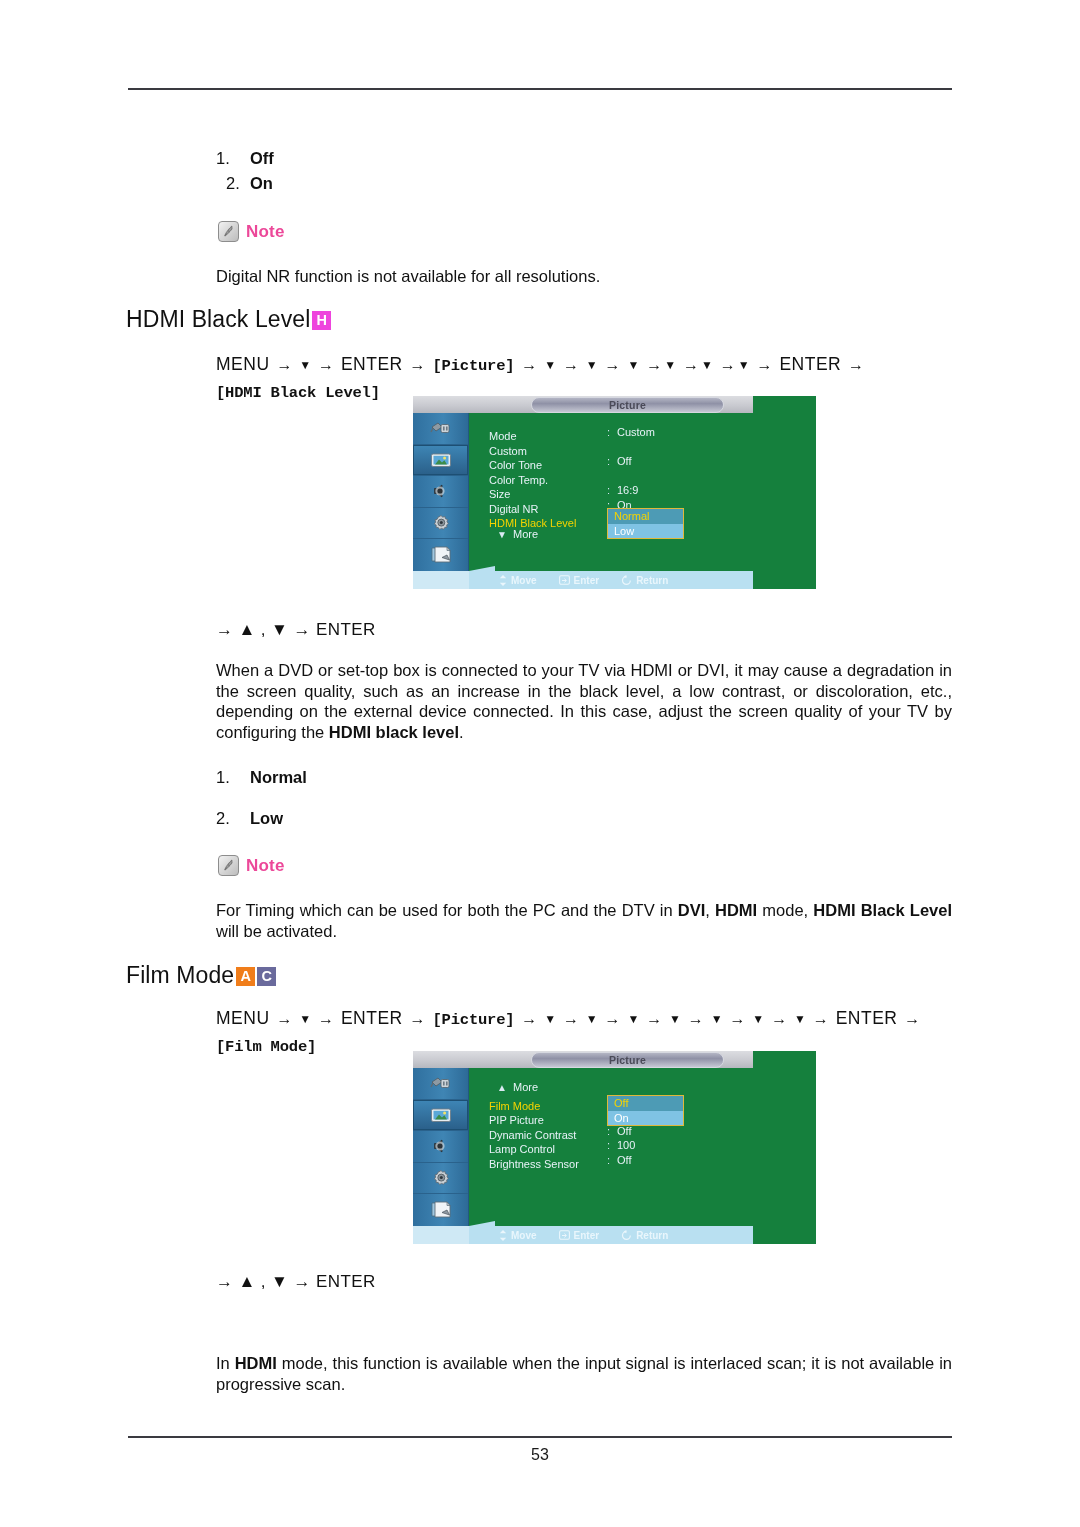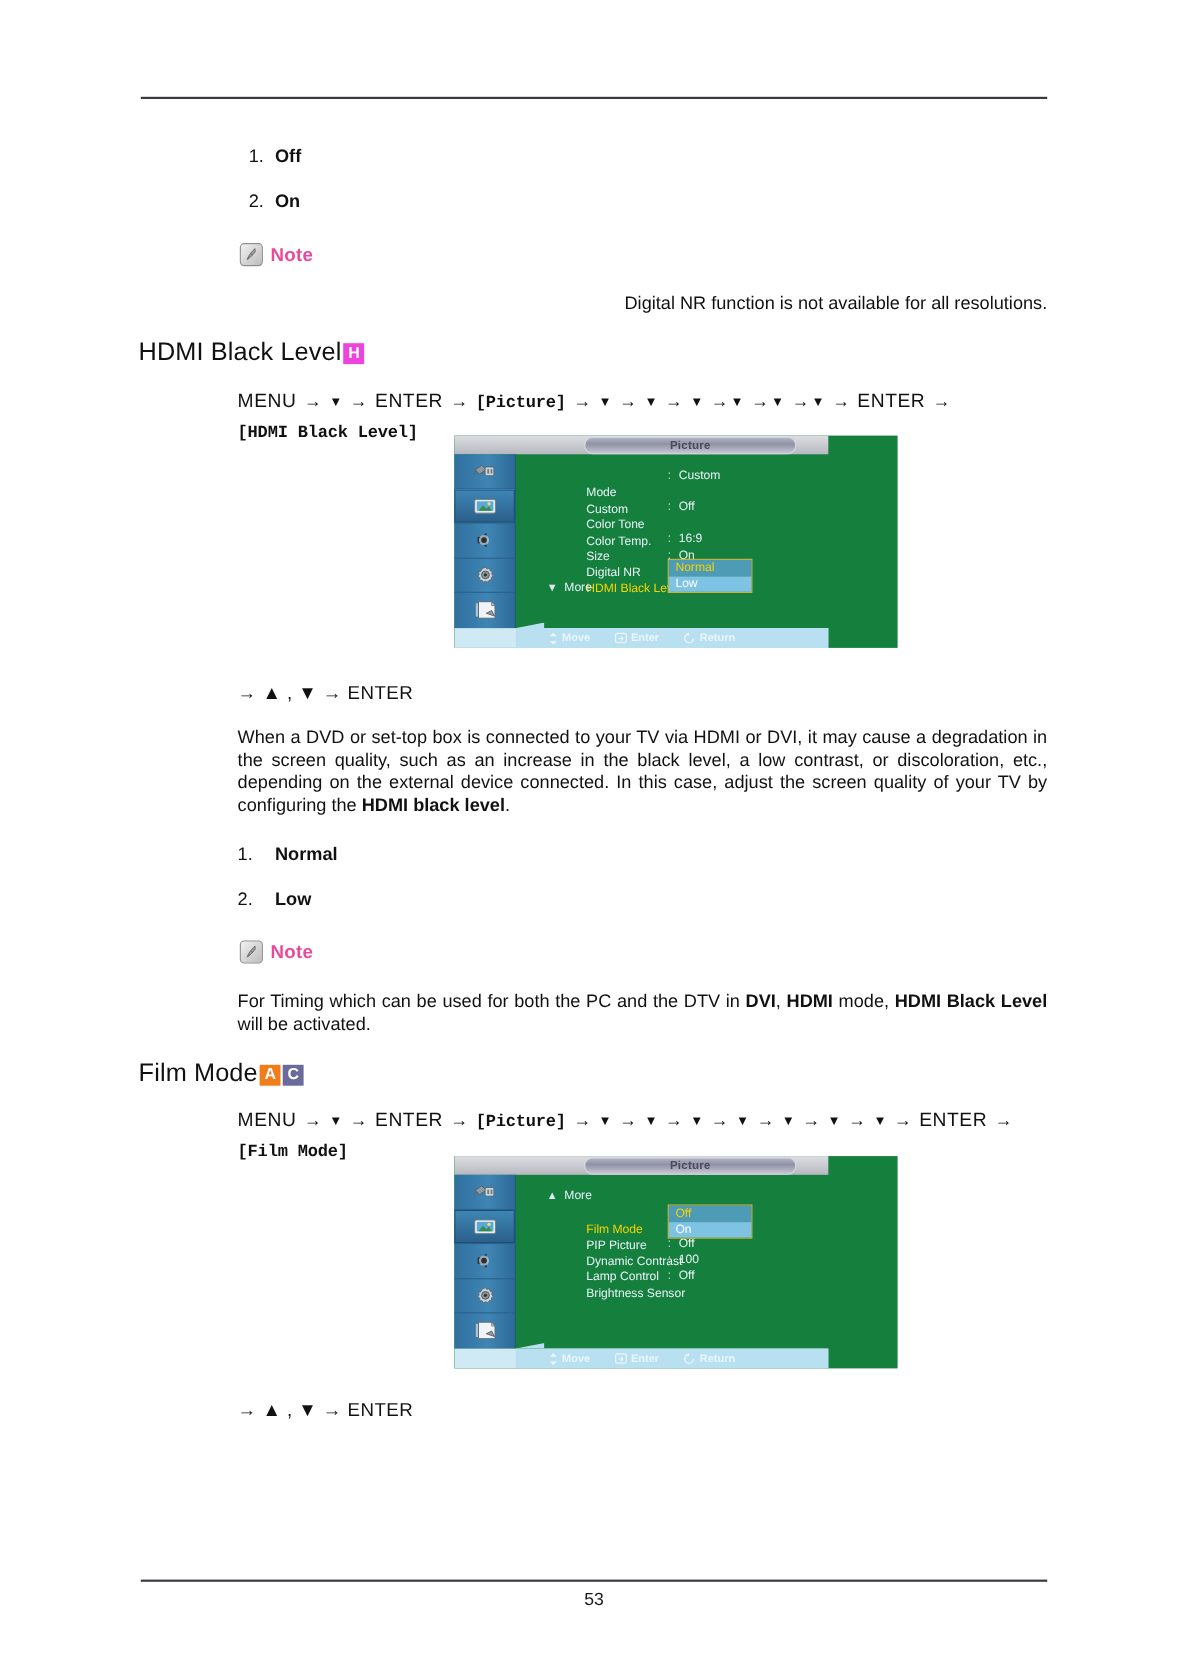--- a/index.html
+++ b/index.html
@@ -61,21 +61,21 @@
   }
 
   
   .body-text {
     position: absolute;
     font-size: 16.5px;
     line-height: 20.5px;
     color: #111;
     text-align: justify;
   }
-  .body-text.no-justify { text-align: right; }
+  .body-text.no-justify { text-align: left; }
   .body-text b { font-weight: bold; }
 
   
   .num-item {
     position: absolute;
     font-size: 16.5px;
     color: #111;
     white-space: nowrap;
   }
   .num-item .n {
@@ -238,22 +238,21 @@
   .osd-row {
     position: relative;
     height: 14.5px;
     font-size: 11px;
     color: #e8f2f8;
     white-space: nowrap;
   }
   .osd-row .label {
     position: absolute;
     left: 0;
-    top: 16px;
-    margin-left: 44px;
+    top: 4px;
   }
   .osd-row .colon {
     position: absolute;
     left: 118px;
     top: 0;
     color: #cfe3ef;
   }
   .osd-row .value {
     position: absolute;
     left: 128px;
@@ -335,21 +334,21 @@
     clip-path: polygon(0 100%, 100% 0, 100% 100%);
   }
 </style>
 </head>
 <body>
 
 <div class="page">
 
   <div class="header-rule"></div>
 
-  <div class="num-item" style="left:216px; top:133px;text-align:center;">
+  <div class="num-item" style="left:216px; top:149px;">
     <span class="n">1.</span><span class="t">Off</span>
   </div>
   <div class="num-item" style="left:216px; top:174px;text-align:center;">
     <span class="n">2.</span><span class="t">On</span>
   </div>
 
   <div class="note-row" style="left:218px; top:221px;">
     <span class="note-icon">
       <svg width="15" height="15" viewBox="0 0 16 16">
         <path d="M11.6 2.1 C10.2 3.3 8.6 5.0 7.2 6.9 L5.5 9.3 L4.0 12.3 C3.8 12.7 4.2 13.0 4.5 12.7 L6.9 10.6 C8.8 8.9 10.5 7.0 11.8 5.3 Z" fill="#9a9a9a" stroke="#5d5d5d" stroke-width="0.7" stroke-linejoin="round"></path>
@@ -713,17 +712,18 @@
         <span>Return</span>
       </span>
     </div>
   </div>
 
   <div class="keysline" style="top:1272px;">
     <span>→ ▲ , ▼ → ENTER</span>
   </div>
 
 
+  <div class="body-text" style="left:216px; top:1353px; width:736px;">In <b>HDMI</b> mode, this function is available when the input signal is interlaced scan; it is not available in progressive scan.</div>
 
   <div class="footer-rule"></div>
   <div class="footer-pageno">53</div>
 
 </div>
 
 </body></html>

